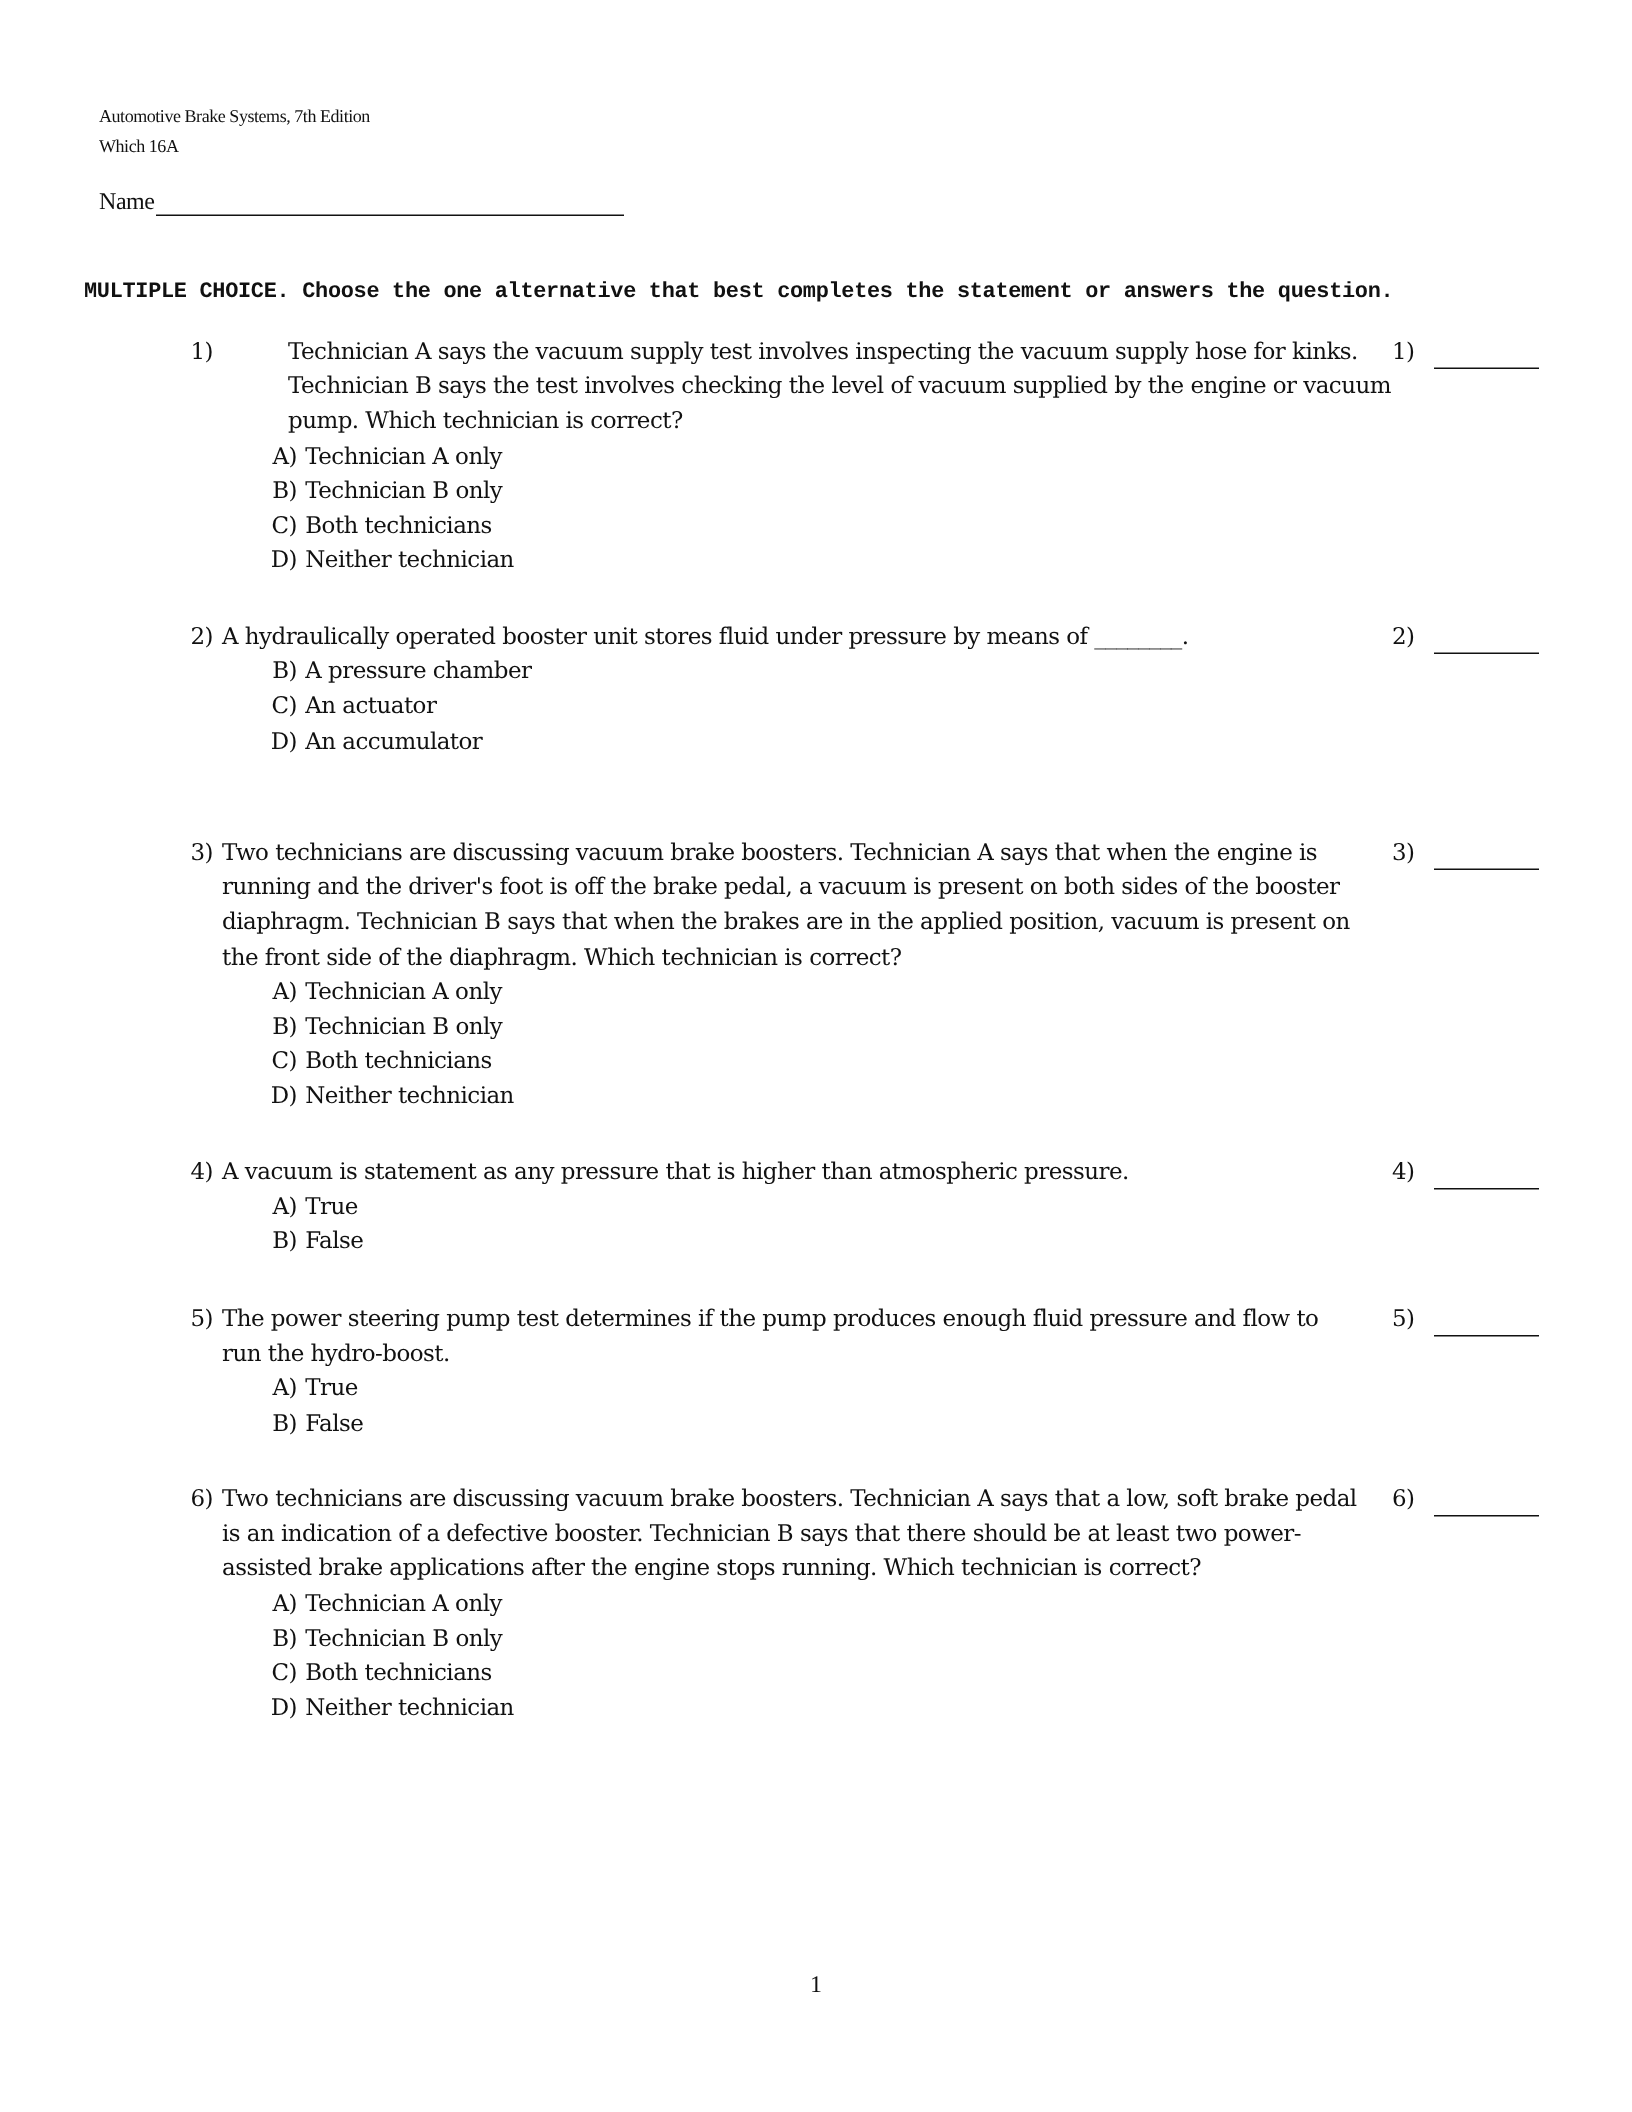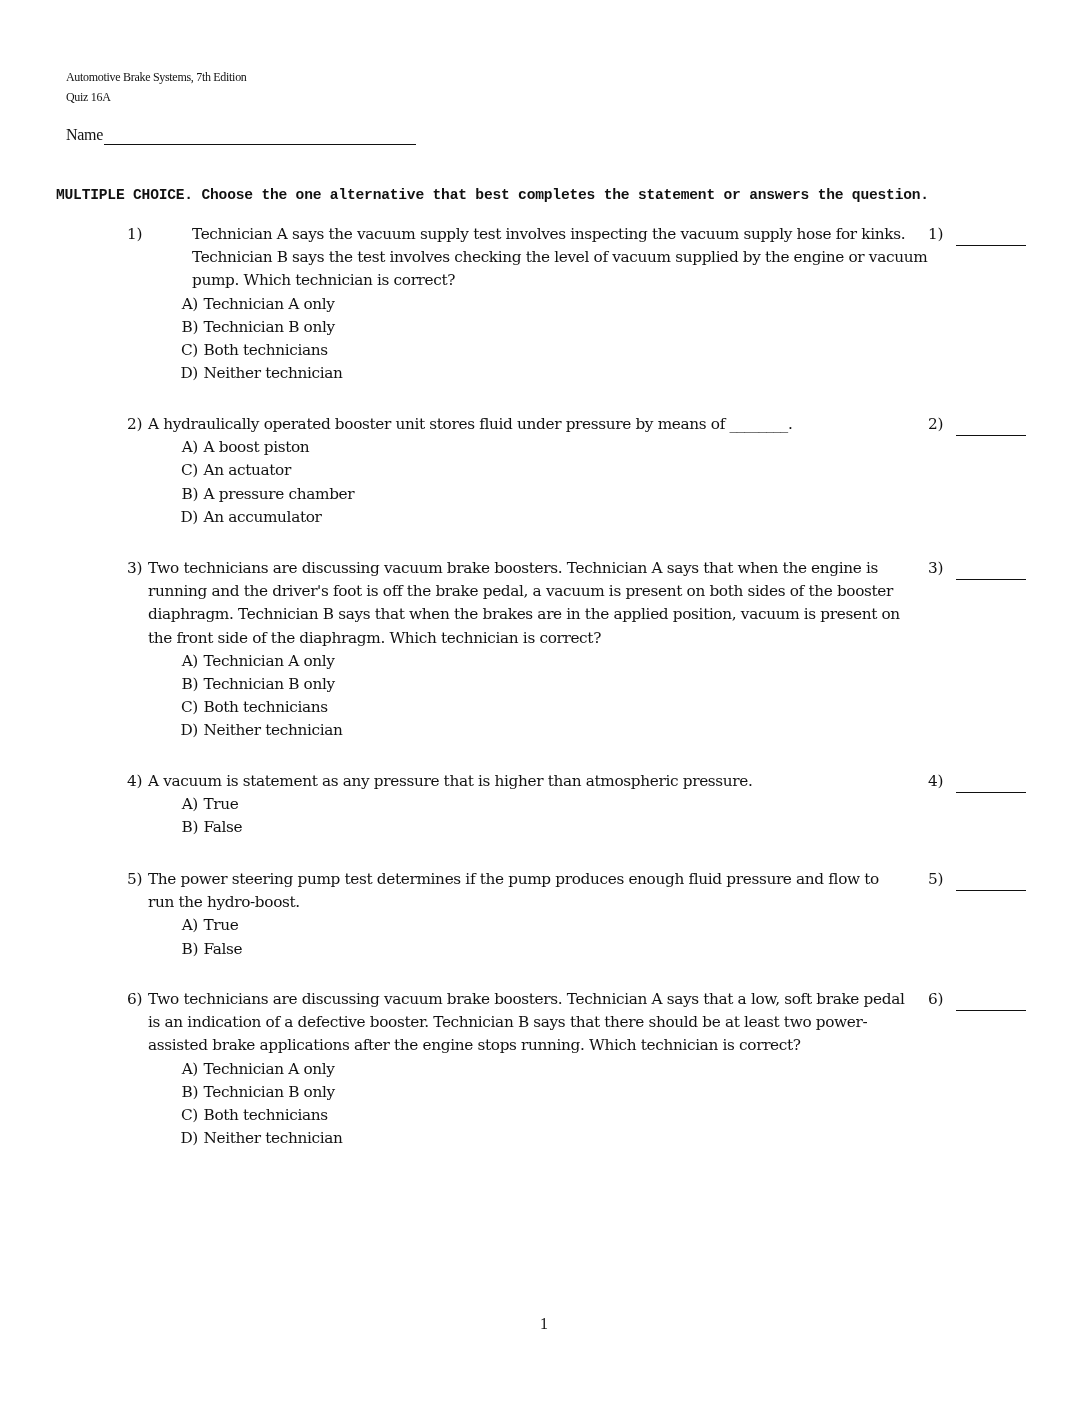--- a/index.html
+++ b/index.html
@@ -23,21 +23,20 @@
       line-height: 20px;
       letter-spacing: -0.3px;
     }
     .name-row {
       position: absolute;
       left: 66px;
       top: 125px;
       font-size: 16px;
       line-height: 20px;
       display: flex;
-      align-items: flex-end;
       letter-spacing: -0.3px;
       font-family: Liberation Serif, serif;
     }
     .name-line {
       display: inline-block;
       width: 312px;
       border-bottom: 1px solid #111;
       height: 18px;
       margin-left: 1px;
     }
@@ -110,21 +109,21 @@
       top: 1315px;
       font-size: 16px;
       font-family: "Liberation Serif", serif;
     }
   </style>
 </head>
 <body>
 
 <div class="header">
   <div>Automotive Brake Systems, 7th Edition</div>
-  <div>Quiz 16A</div>
+  <div>Which 16A</div>
 </div>
 
 <div class="name-row">
   <span>Name</span>
   <span class="name-line"></span>
 </div>
 
 <div class="instructions">MULTIPLE CHOICE.  Choose the one alternative that best completes the statement or answers the question.</div>
 
 <div class="question" style="top:223px;">
@@ -147,23 +146,22 @@
 <div class="question" style="top:413px;">
   <div class="q-stem">
     <span class="q-num">2)</span>
     <span class="q-text">A hydraulically operated booster unit stores fluid under pressure by means of ________.</span>
   </div>
   <div class="answer-slot">
     <span class="answer-num">2)</span>
     <span class="answer-line"></span>
   </div>
   <div class="options">
-    <div class="option"><span class="letter">A)</span> <span>A boost piston</span></div>
+    <div class="option"><span class="letter">B)</span> <span>A pressure chamber</span></div>
     <div class="option"><span class="letter">C)</span> <span>An actuator</span></div>
-    <div class="option"><span class="letter">B)</span> <span>A pressure chamber</span></div>
     <div class="option"><span class="letter">D)</span> <span>An accumulator</span></div>
   </div>
 </div>
 
 <div class="question" style="top:557px;">
   <div class="q-stem">
     <span class="q-num">3)</span>
     <span class="q-text">Two technicians are discussing vacuum brake boosters. Technician A says that when the engine is running and the driver's foot is off the brake pedal, a vacuum is present on both sides of the booster diaphragm. Technician B says that when the brakes are in the applied position, vacuum is present on the front side of the diaphragm. Which technician is correct?</span>
   </div>
   <div class="answer-slot">

